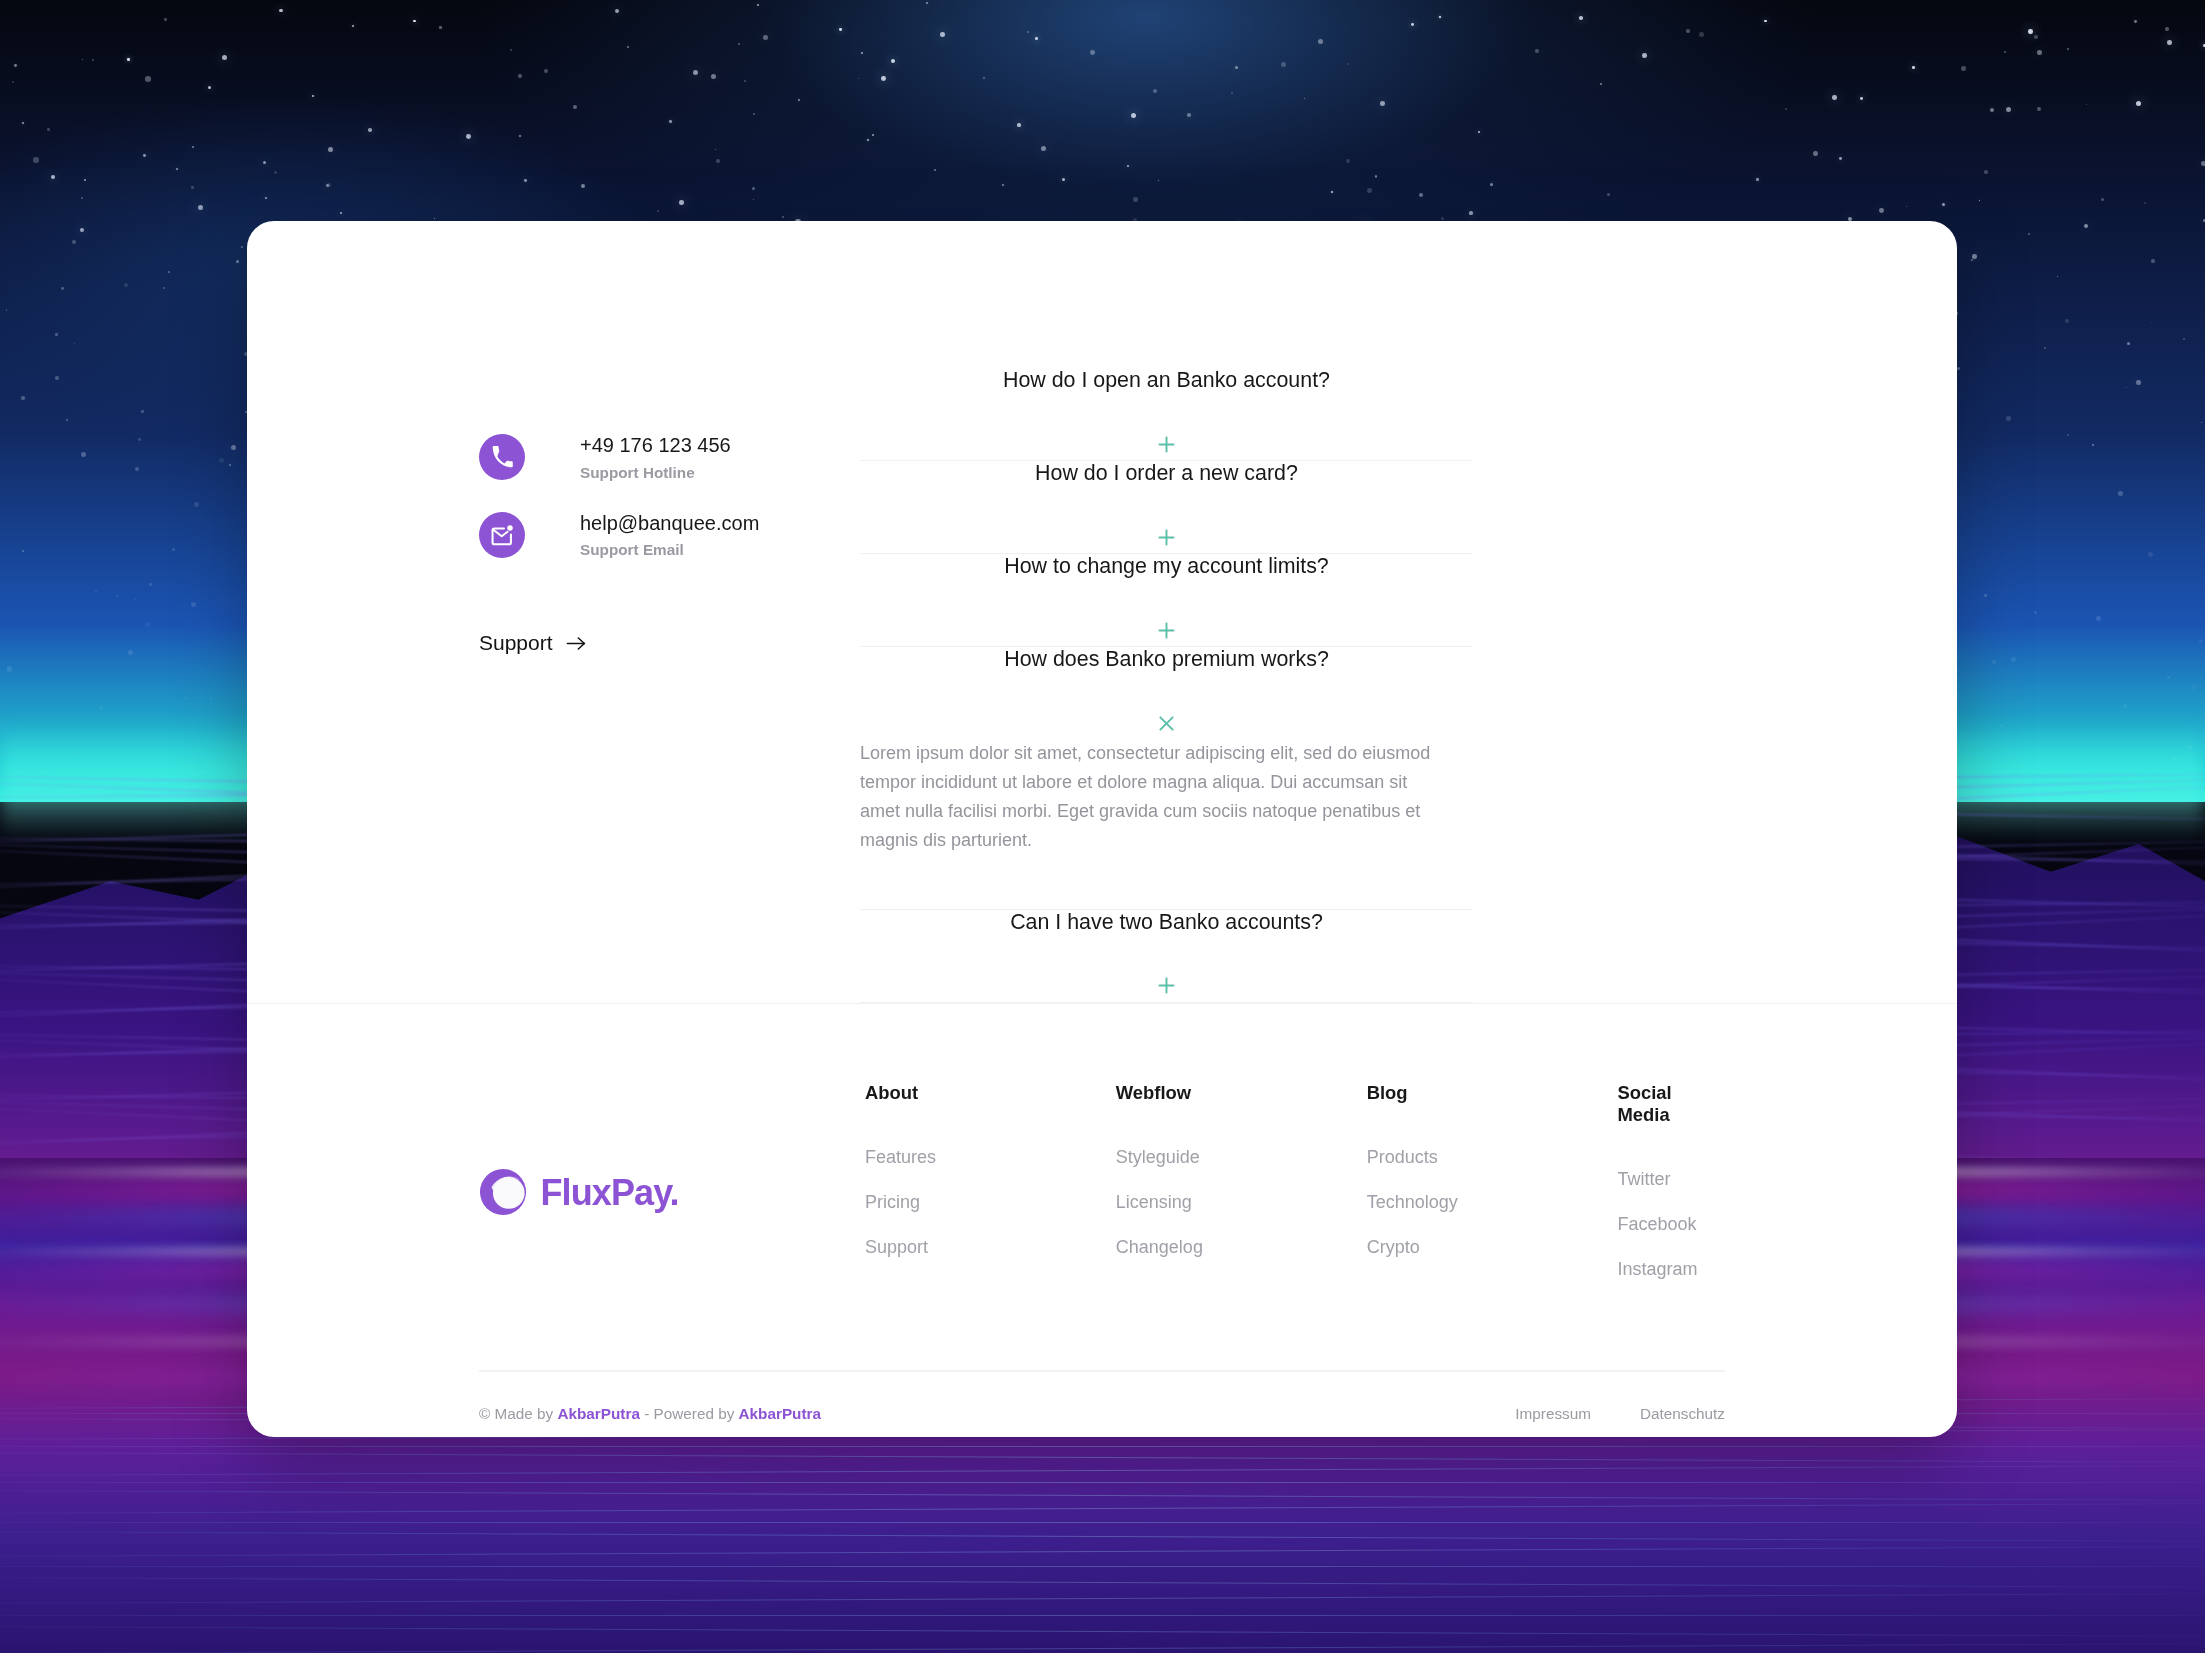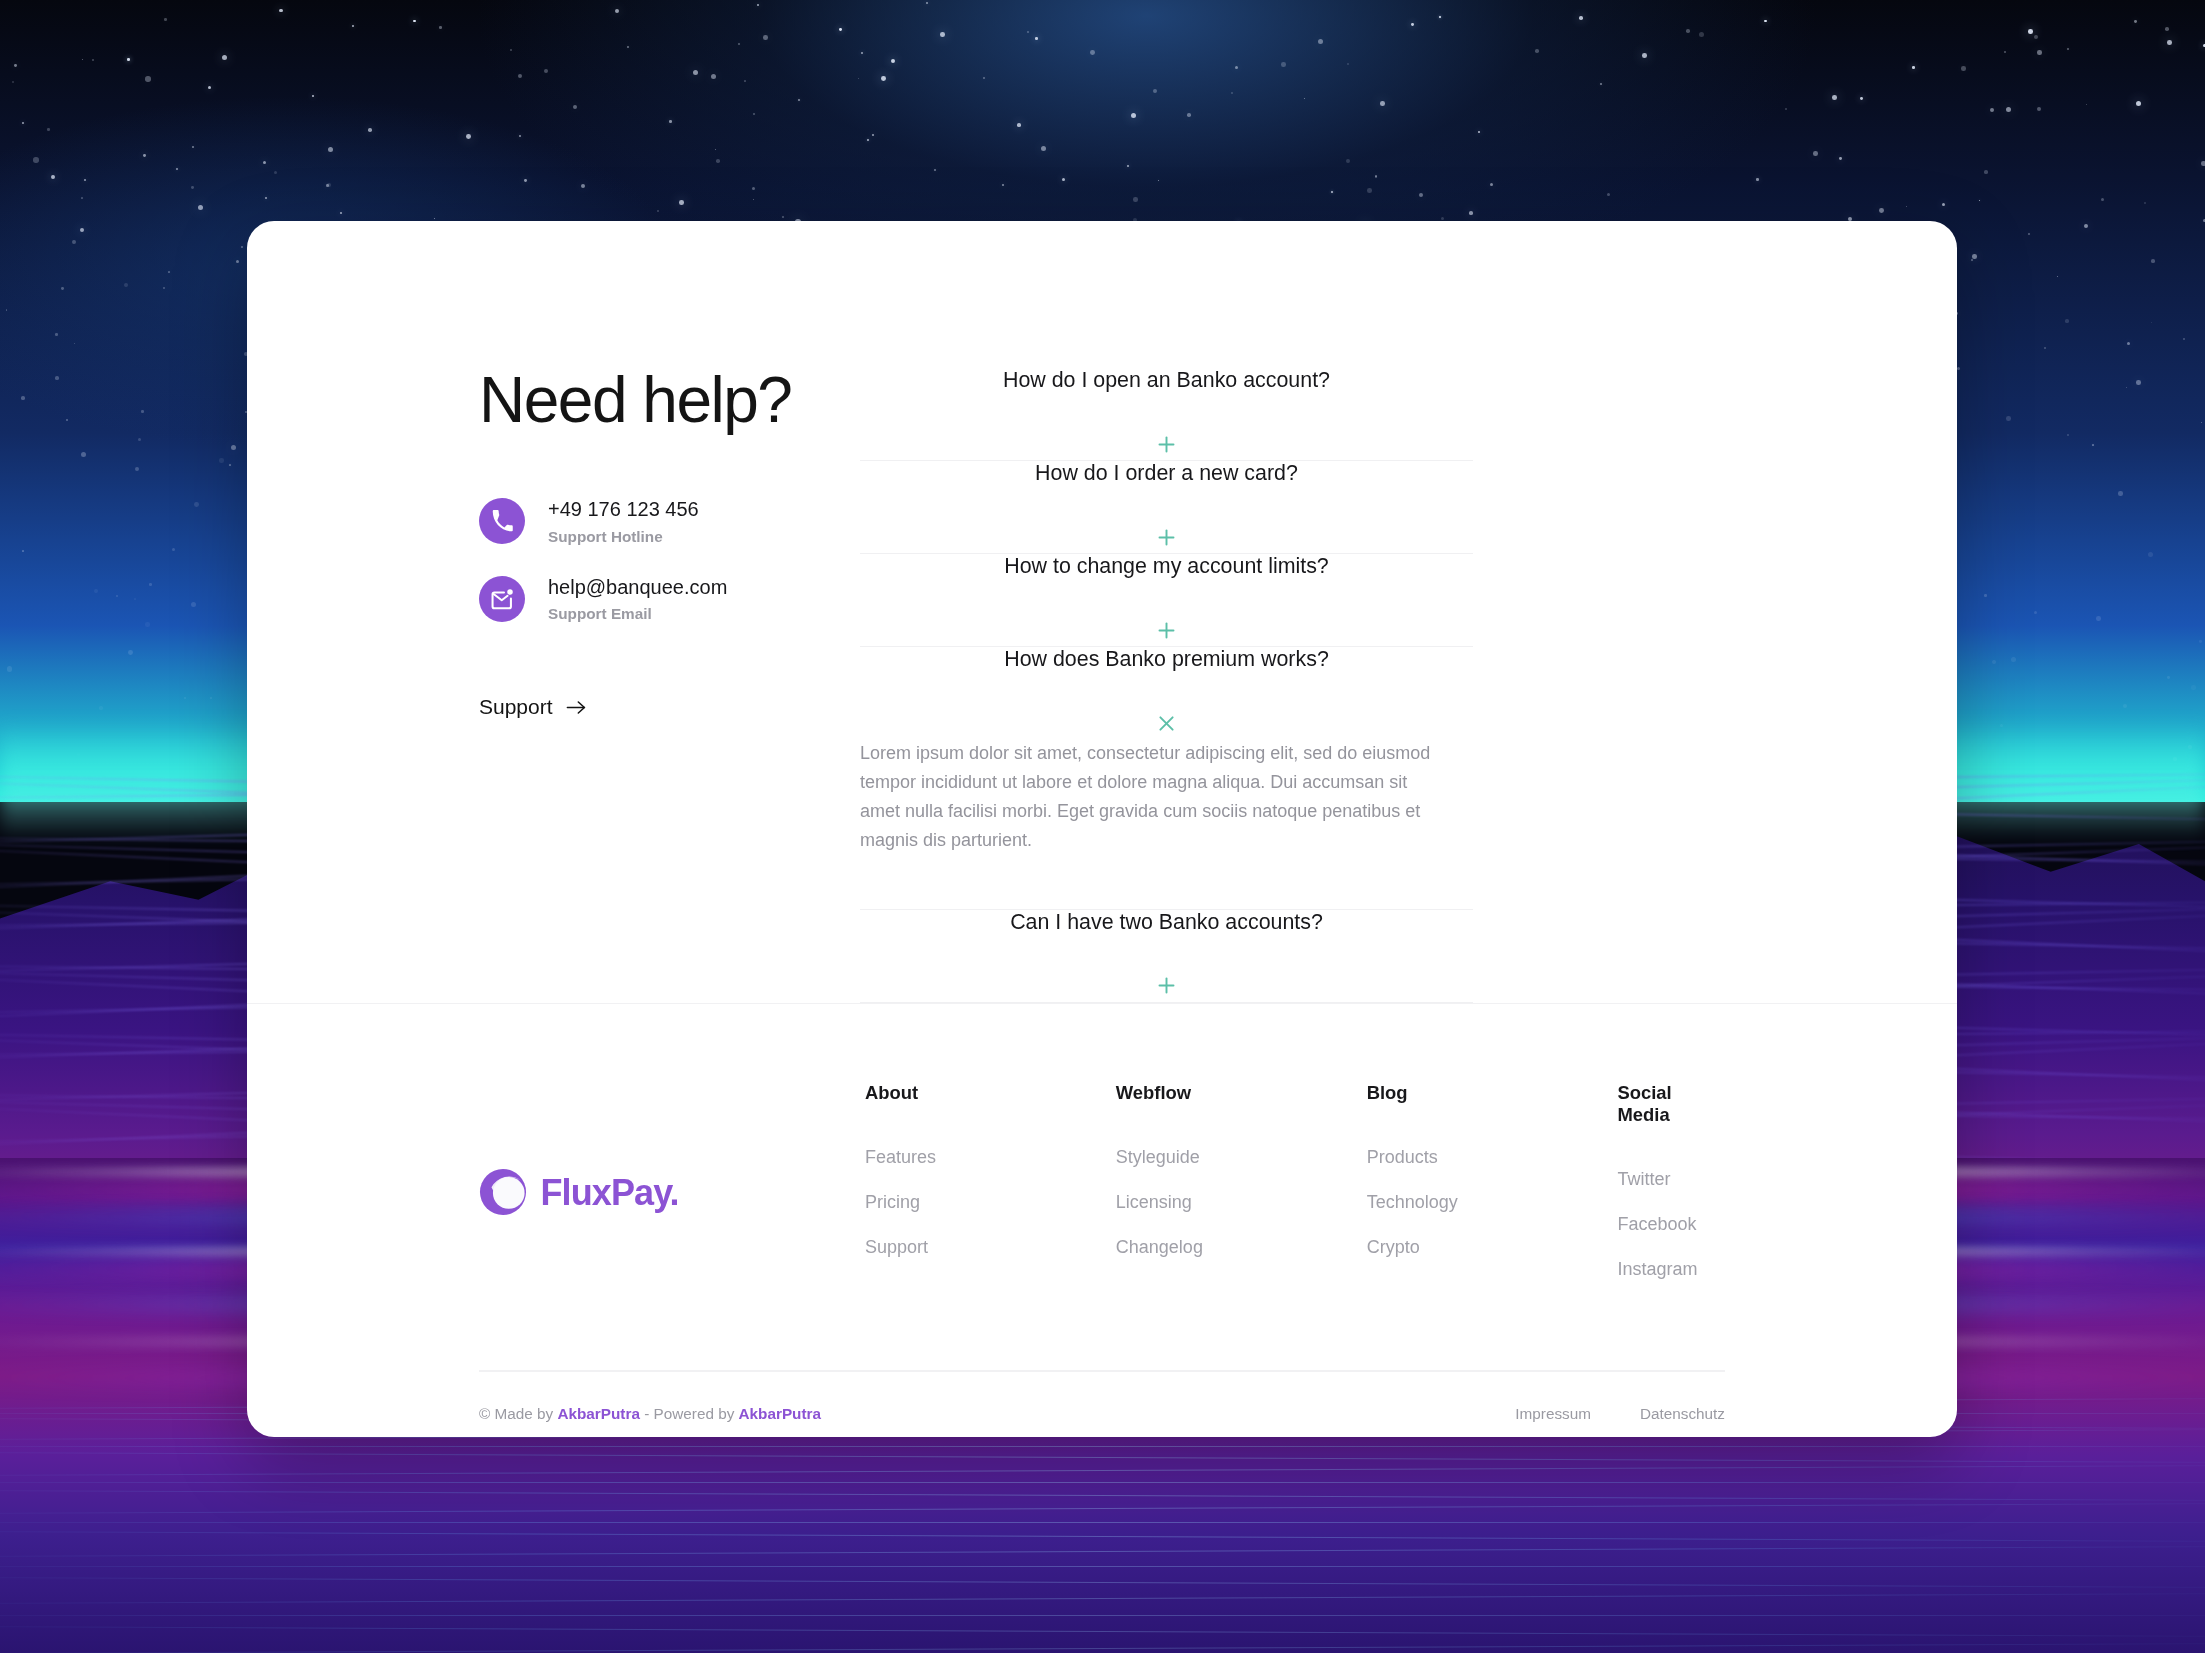--- a/index.html
+++ b/index.html
@@ -67,21 +67,21 @@
   }
 
   
   .help-section { display:flex; padding:147px 0 0 0; }
   .help-left { width:613px; padding-left:232px; }
   .help-title {
     font-size:64px; font-weight:400; color:#141414;
     letter-spacing:-1.5px; line-height:1.0;
   }
   .contact-list { margin-top:65px; }
-  .contact-row { display:flex; align-items:center; margin-bottom:29px; }
+  .contact-row { display:flex; align-items:center; margin-bottom:29px;gap:32px; }
   .contact-icon {
     width:46px; height:46px; border-radius:50%;
     background:#8c53d4; display:flex; align-items:center; justify-content:center;
     flex:0 0 auto;
   }
   .contact-txt { margin-left:23px; }
   .contact-val { font-size:20px; color:#18181b; line-height:1.25; }
   .contact-lbl { font-size:15.3px; color:#9a9aa2; margin-top:5.5px;font-weight:bold; }
   .support-link {
     display:inline-flex; align-items:center; gap:13.5px;
@@ -724,21 +724,20 @@
       <span class="gridline" style="top:1631px;opacity:0.35;transform:rotate(0.25deg)"></span>
       <span class="gridline" style="top:1648px;opacity:0.33;transform:rotate(-0.25deg)"></span>
     </div>
 </div>
 
 <div class="card">
 
   <div class="help-section">
 
     <div class="help-left">
-      <h1 class="help-title">Need help?</h1>
 
       <div class="contact-list">
 
         <div class="contact-row">
           <div class="contact-icon">
             <svg width="23" height="23" viewBox="0 0 24 24" fill="#ffffff">
               <path d="M6.6 10.8c1.6 3.2 4.2 5.8 7.4 7.4l2.5-2.5c.3-.3.8-.4 1.2-.3 1.2.4 2.5.6 3.8.6.7 0 1.2.5 1.2 1.2V21c0 .7-.5 1.2-1.2 1.2C11.1 22.2 1.8 12.9 1.8 1.2 1.8.5 2.3 0 3 0h3.8C7.5 0 8 .5 8 1.2c0 1.3.2 2.6.6 3.8.1.4 0 .9-.3 1.2L6.6 10.8z"></path>
             </svg>
           </div>
           <div class="contact-txt">

